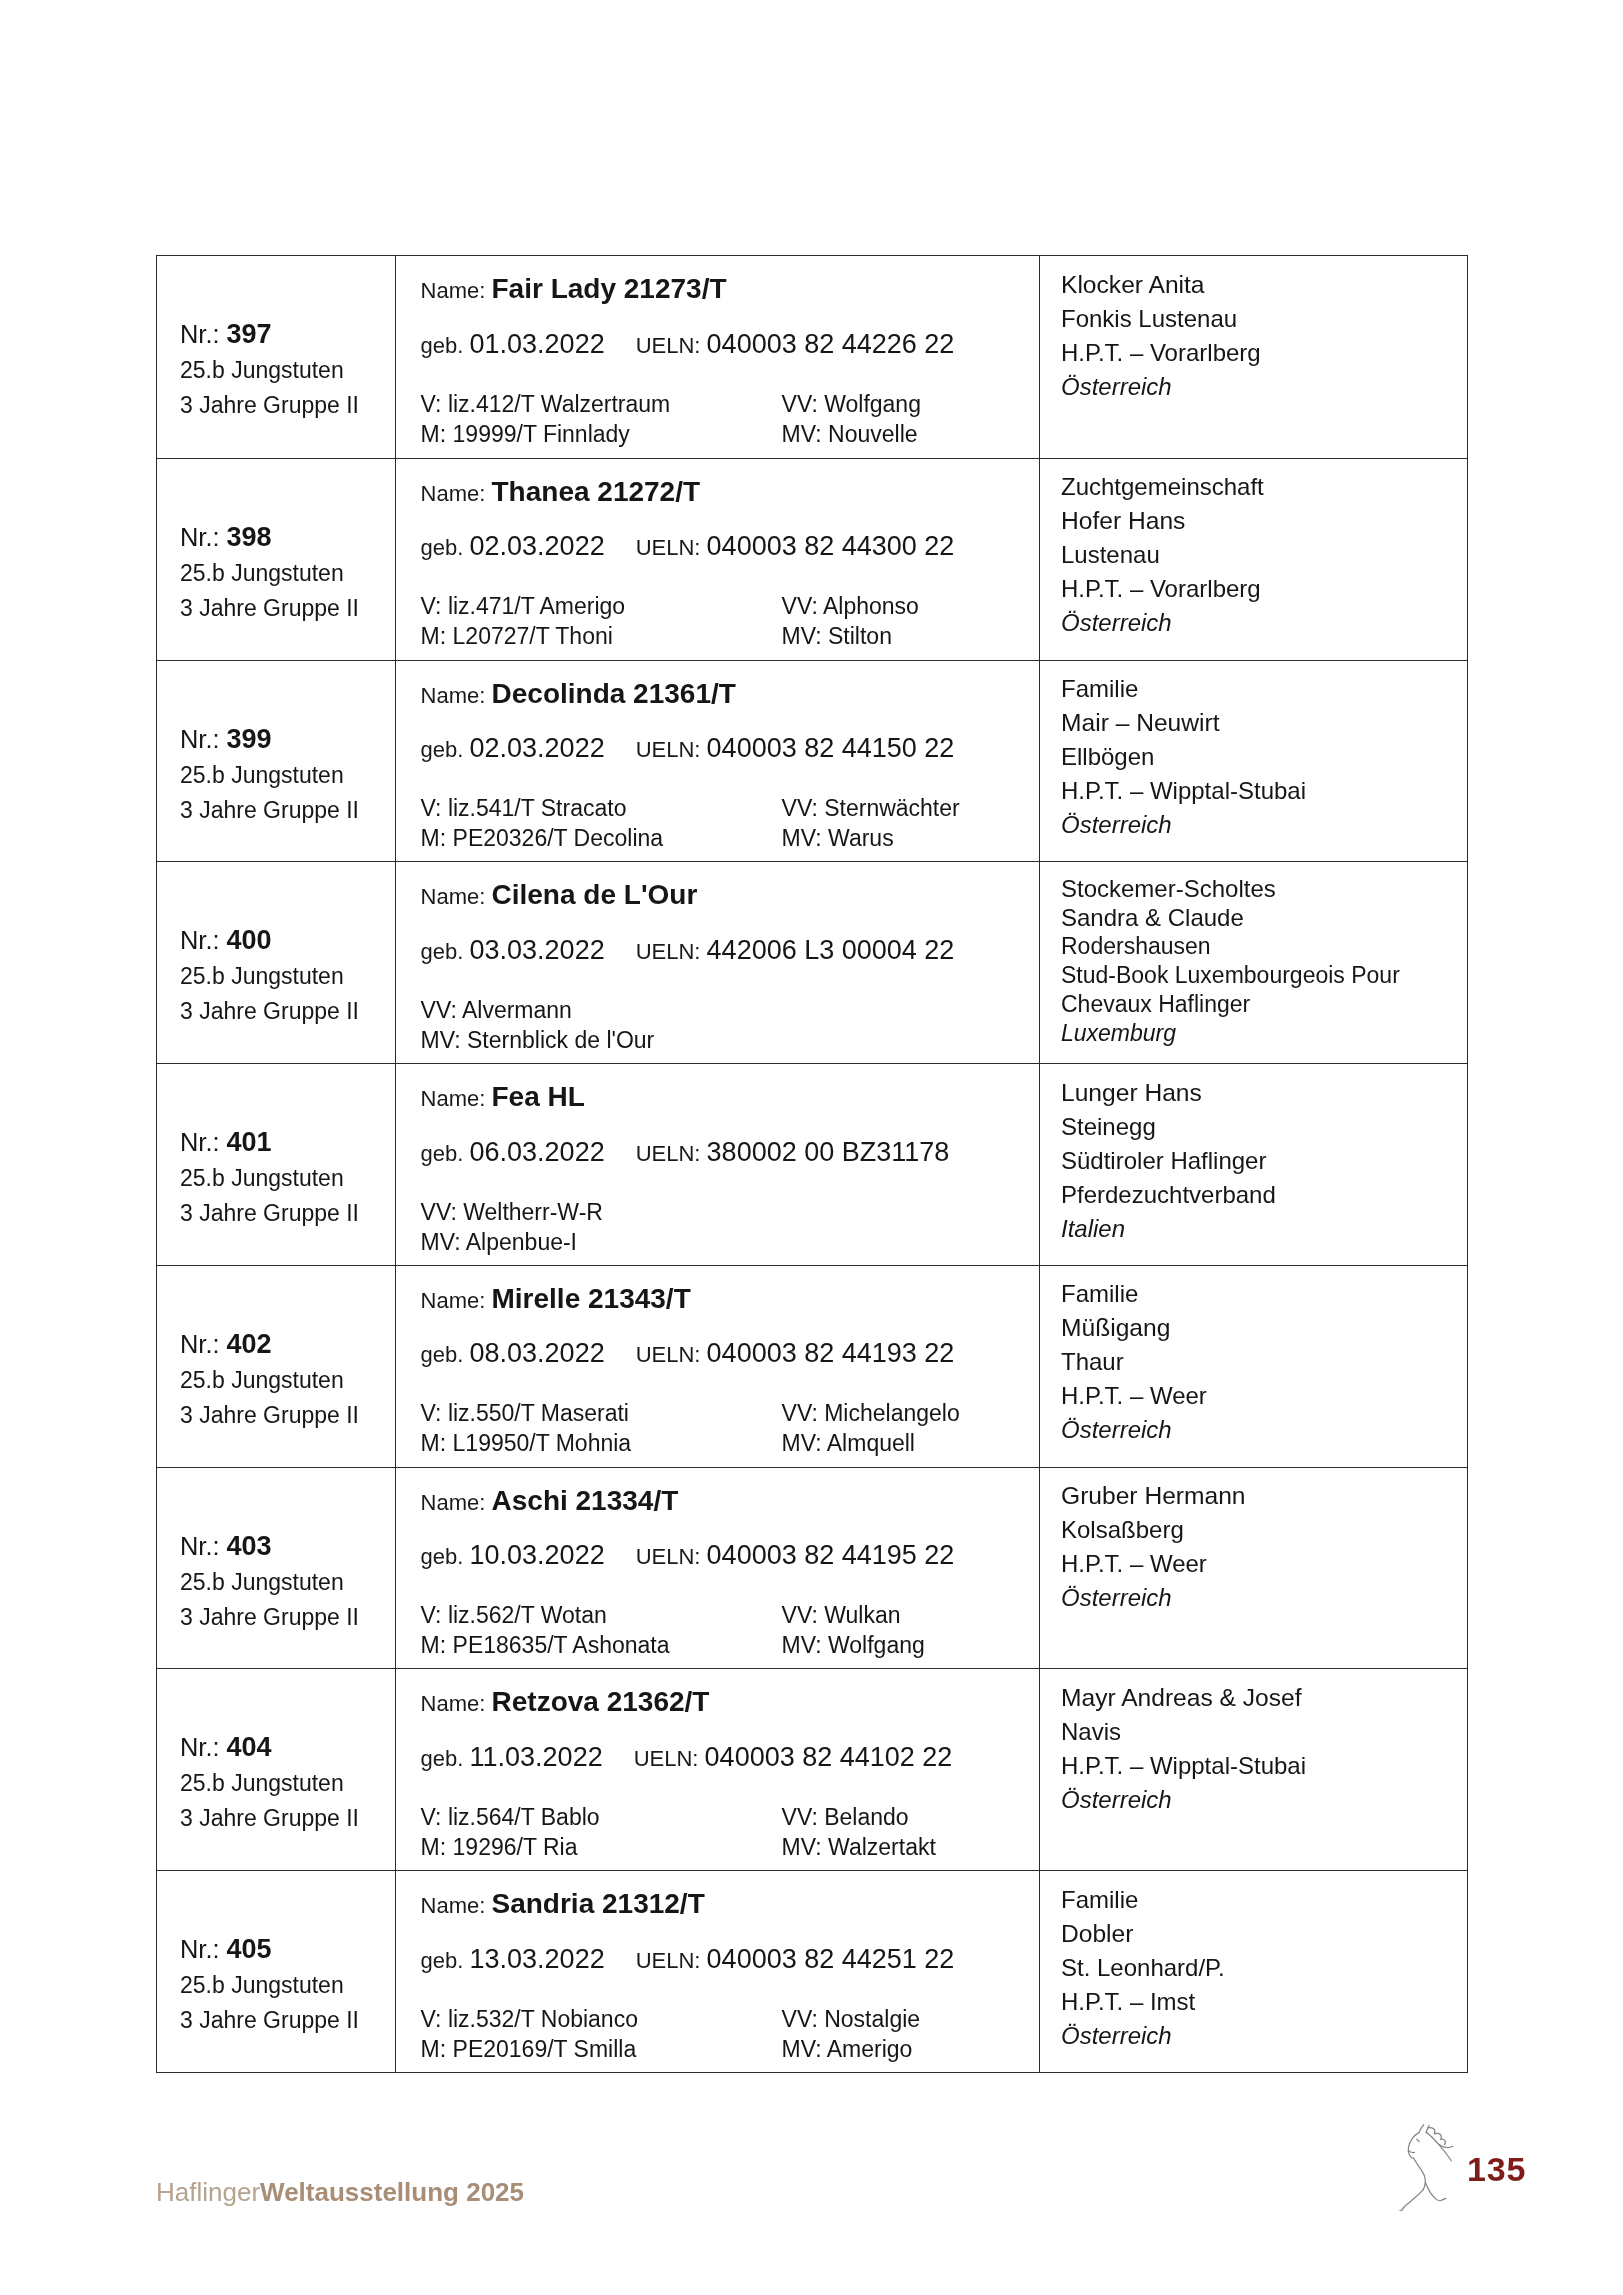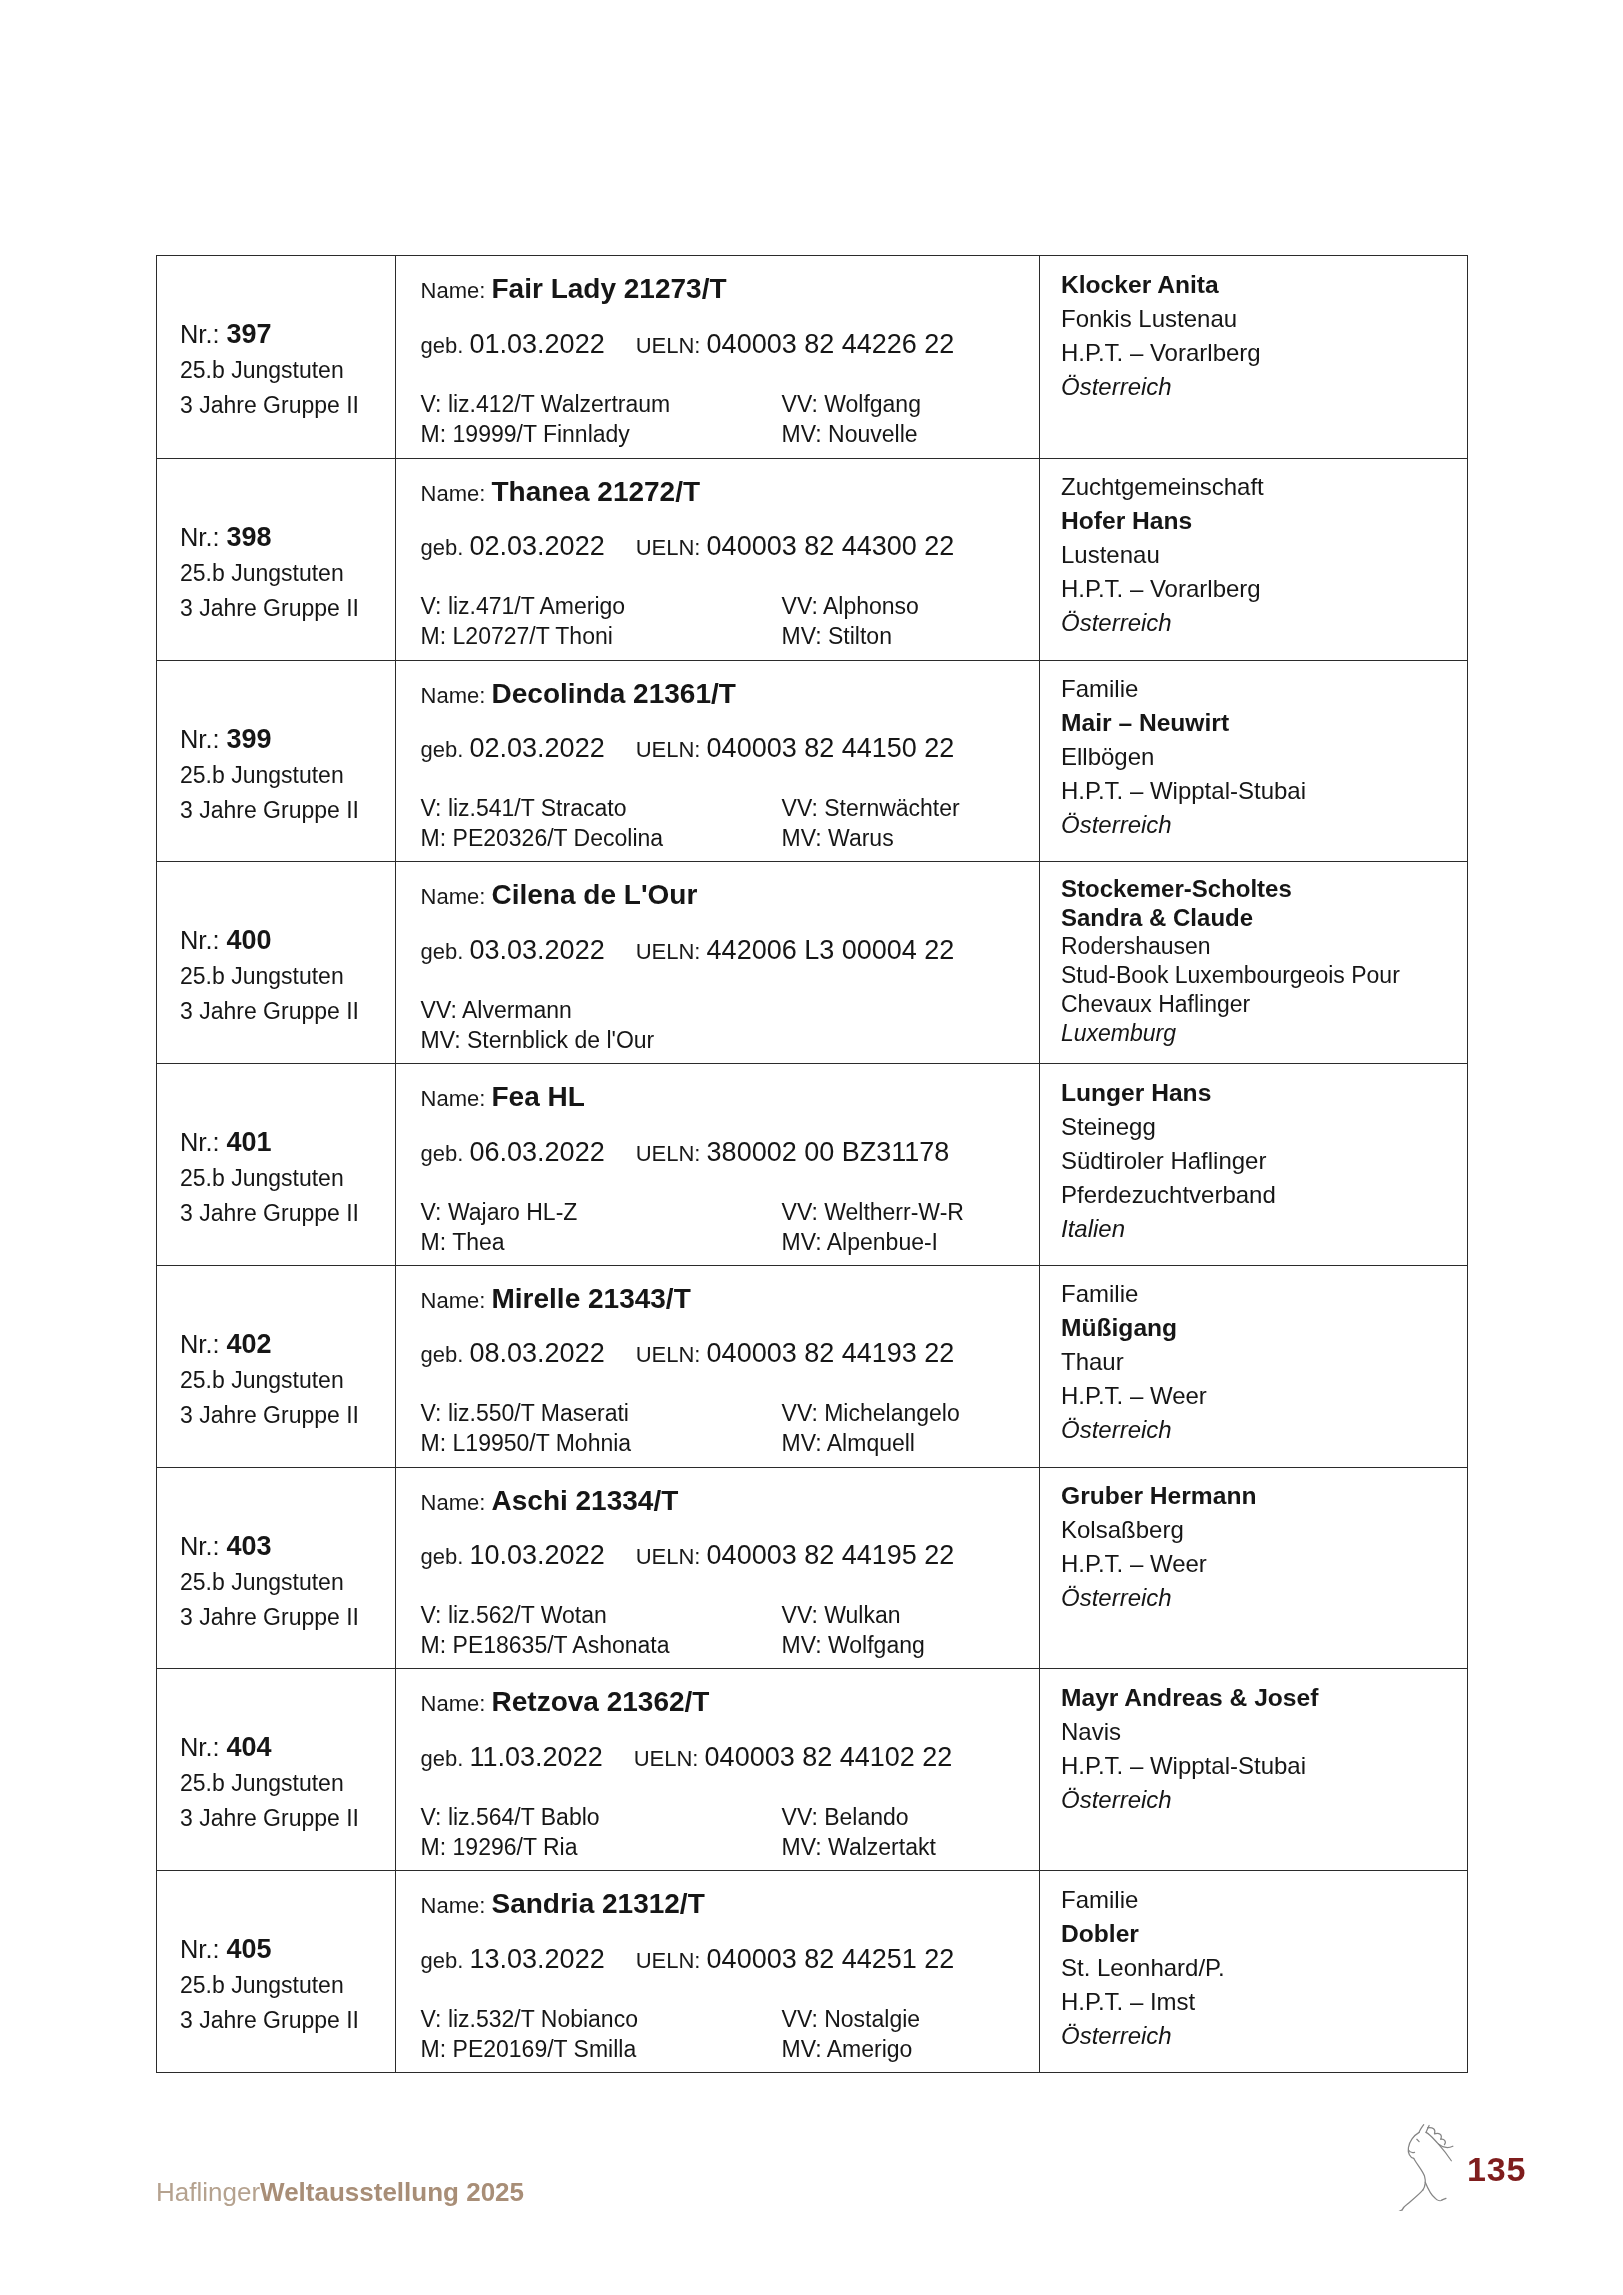--- a/index.html
+++ b/index.html
@@ -46,21 +46,21 @@
   .pedigree {
     margin-top:21px;
     display:grid; grid-template-columns:361px auto;
   }
   .ped-line { font-size:23px; line-height:30px; white-space:nowrap; }
   .ped-label { }
 
   
   .c3 { padding:11.5px 8.2px 0 21px; }
   .owner-line { font-size:24px; line-height:34px; white-space:nowrap; }
-  .owner-line.bold { font-weight:700; font-size:24.6px; }
+  .owner-line.bold { font-weight:400; font-size:24.6px; }
   .owner-line.italic { font-style:italic; }
   .c3.compact .owner-line { font-size:23px; line-height:29px; }
   .c3.compact .owner-line.bold { font-size:24px; }
 
   
   .footer-brand {
     position:absolute; left:156px; top:2177px;
     font-size:26px; white-space:nowrap;
   }
   .brand-light { color:#b5a28f; font-weight:400; }
@@ -191,24 +191,20 @@
     <div class="t-row">
       <div class="cell c1">
         <div class="nr-line"><span class="nr-label">Nr.: </span><span class="nr-num">401</span></div>
         <div class="class-line">25.b Jungstuten</div>
         <div class="class-line">3 Jahre Gruppe II</div>
       </div>
       <div class="cell c2">
         <div class="name-line"><span class="sm-label">Name: </span><span class="horse-name">Fea HL</span></div>
         <div class="geb-line"><span class="sm-label">geb. </span><span class="big-val">06.03.2022</span><span class="sm-label ueln-label">UELN: </span><span class="big-val">380002 00 BZ31178</span></div>
         <div class="pedigree">
-          <div class="ped-col">
-            <div class="ped-line"><span class="ped-label">V: </span><span>Wajaro HL-Z</span></div>
-            <div class="ped-line"><span class="ped-label">M: </span><span>Thea</span></div>
-          </div>
           <div class="ped-col">
             <div class="ped-line"><span class="ped-label">VV: </span><span>Weltherr-W-R</span></div>
             <div class="ped-line"><span class="ped-label">MV: </span><span>Alpenbue-I</span></div>
           </div>
         </div>
       </div>
       <div class="cell c3">
         <div class="owner-line bold">Lunger Hans</div>
         <div class="owner-line normal">Steinegg</div>
         <div class="owner-line normal">Südtiroler Haflinger</div>

